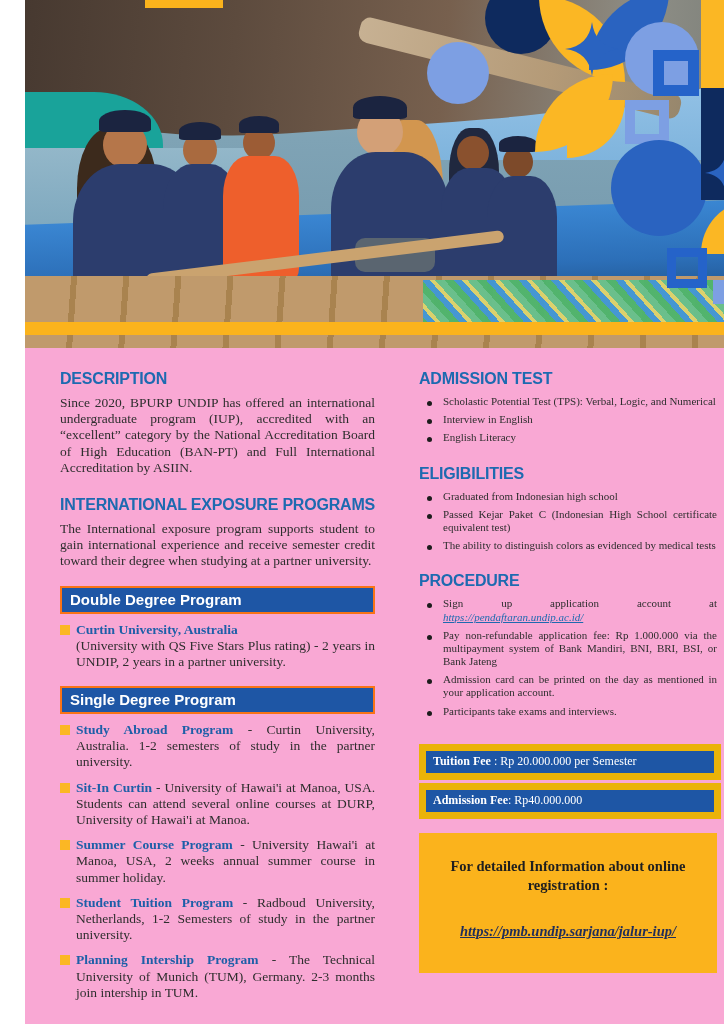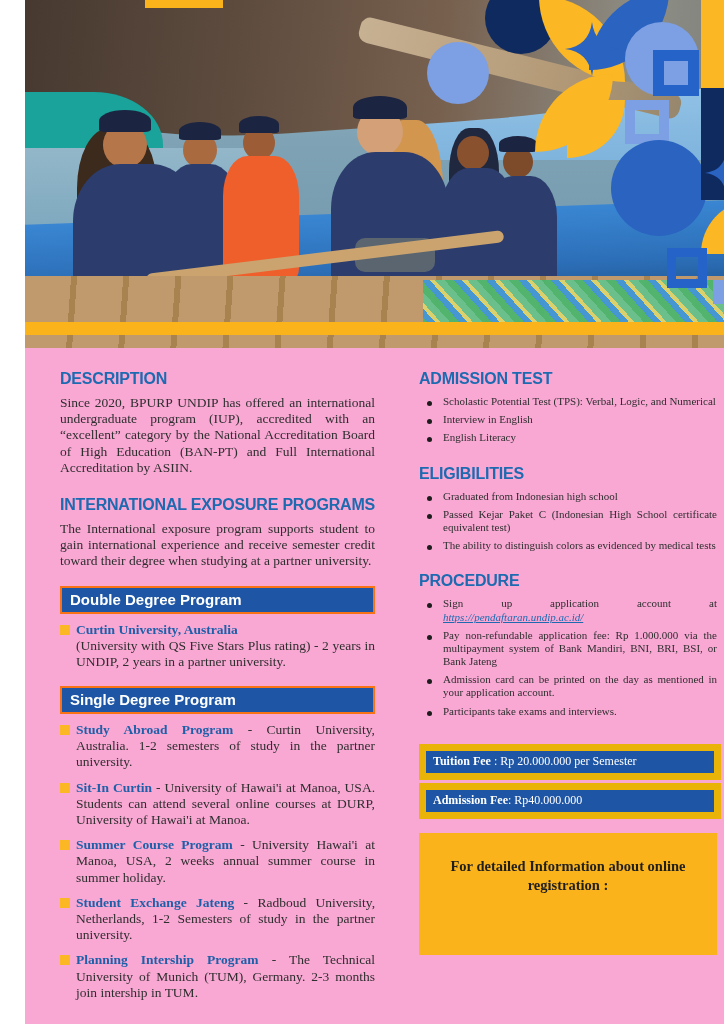--- a/index.html
+++ b/index.html
@@ -204,21 +204,21 @@
       </div>
       <div class="prog">
         <span class="sq"></span>
         <p>
           <strong class="pt">Summer Course Program</strong><span> - University Hawai'i at Manoa, USA, 2 weeks annual summer course in summer holiday.</span>
         </p>
       </div>
       <div class="prog">
         <span class="sq"></span>
         <p>
-          <strong class="pt">Student Exchange Jateng</strong><span> - Radboud University, Netherlands, 1-2 Semesters of study in the partner university.</span>
+          <strong class="pt">Student Tuition Program</strong><span> - Radboud University, Netherlands, 1-2 Semesters of study in the partner university.</span>
         </p>
       </div>
       <div class="prog">
         <span class="sq"></span>
         <p>
           <strong class="pt">Planning Intership Program</strong><span> - The Technical University of Munich (TUM), Germany. 2-3 months join intership in TUM.</span>
         </p>
       </div>
     </section>
 
@@ -249,16 +249,17 @@
         <div class="fee">
           <b>Tuition Fee</b><span> : Rp 20.000.000 per Semester</span>
         </div>
         <div class="fee">
           <b>Admission Fee</b><span>: Rp40.000.000</span>
         </div>
       </div>
 
       <div class="info-box">
         <p class="info-title">For detailed Information about online registration :</p>
+        <a class="info-link" href="#">https://pmb.undip.sarjana/jalur-iup/</a>
       </div>
     </section>
   </div>
 </div>
 
 </body></html>

